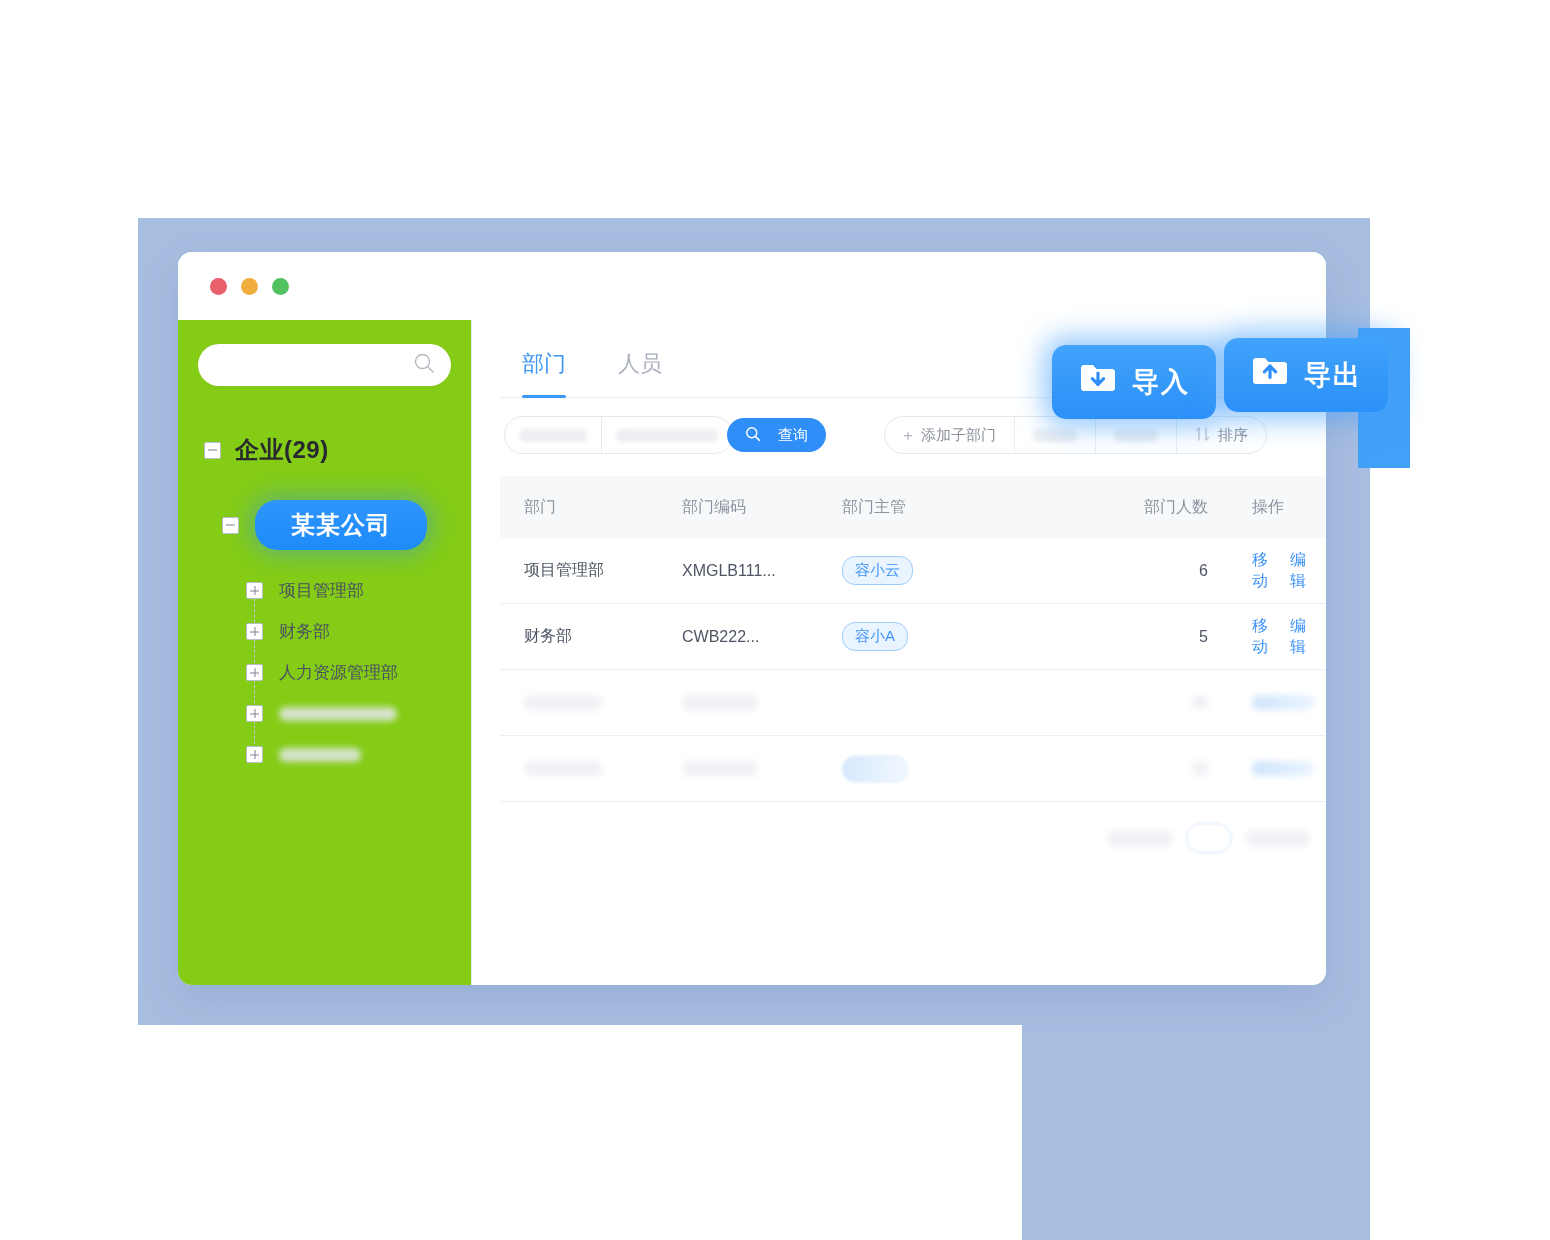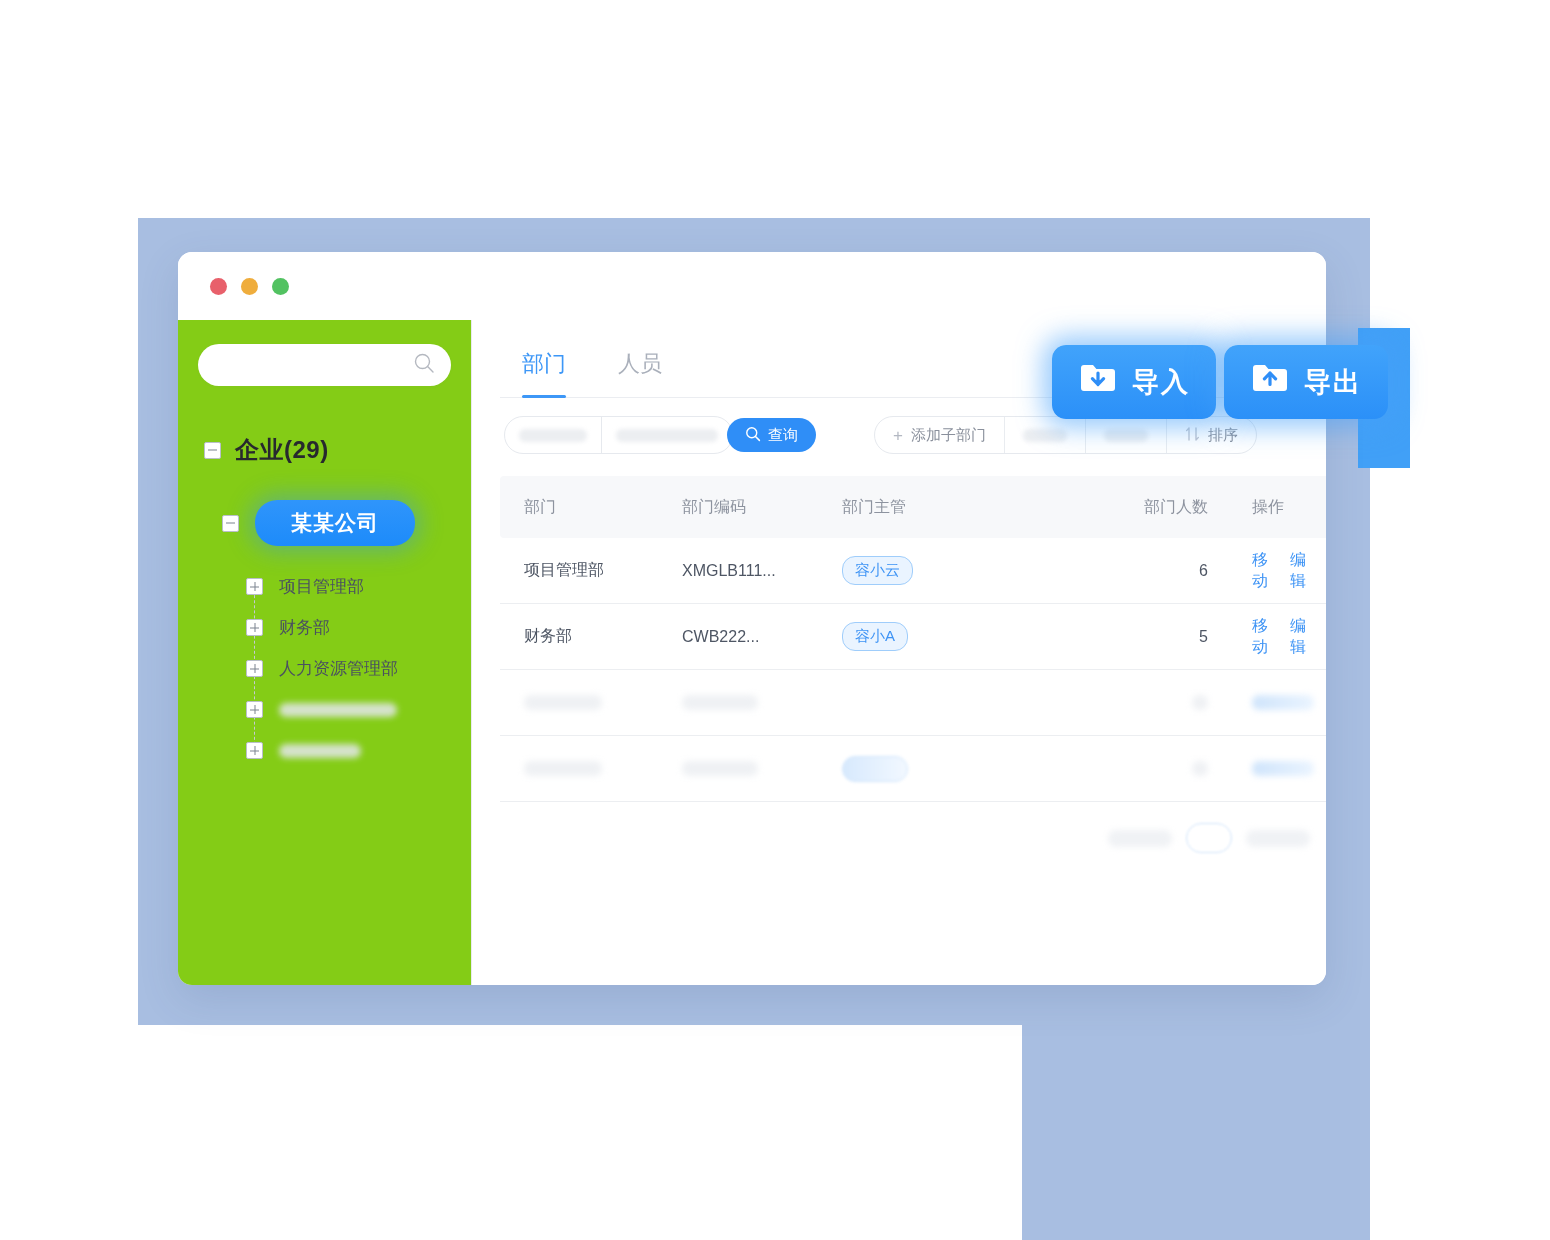--- a/index.html
+++ b/index.html
@@ -138,21 +138,21 @@
   .tree-company {
     display: flex;
     align-items: center;
     gap: 16px;
     margin-top: 34px;
     margin-left: 24px;
   }
   .company-pill {
     background: linear-gradient(180deg,#2f95fb 0%,#1d8bfa 100%);
     color: #ffffff;
-    font-size: 21px;
+    font-size: 24px;
     font-weight: bold;
     border-radius: 22px;
     padding: 9px 36px;
     letter-spacing: 1px;
     box-shadow: 0 0 22px 6px rgba(50,150,250,0.38);
   }
 
   .tree-children {
     margin-top: 20px;
     margin-left: 48px;
@@ -235,21 +235,21 @@
     height: 100%;
     display: flex;
     align-items: center;
     padding: 0 14px;
   }
   .search-seg + .search-seg { border-left: 1px solid #e6e9ee; }
   .seg-ph { height: 13px; border-radius: 6px; background: #eceef1; filter: blur(2.2px); }
   .query-btn {
     display: flex;
     align-items: center;
-    gap: 7px;
+    gap: 17px;
     background: #2f8ef7;
     color: #ffffff;
     height: 34px;
     border-radius: 17px;
     padding: 0 18px;
     margin-left: -6px;
     font-size: 15px;
     cursor: pointer;
   }
 
@@ -356,21 +356,21 @@
     padding: 0 26px;
     border-radius: 14px;
     background: linear-gradient(180deg,#41a3fb 0%,#2b90f8 100%);
     color: #ffffff;
     font-size: 27px;
     font-weight: bold;
     letter-spacing: 2px;
     cursor: pointer;
   }
   .float-btn.import { left: 1052px; top: 345px; box-shadow: 0 0 26px 9px rgba(70,160,250,0.55); }
-  .float-btn.export { left: 1224px; top: 345px; box-shadow: 0 0 26px 9px rgba(70,160,250,0.55); }
+  .float-btn.export { left: 1224px; top: 338px; box-shadow: 0 0 26px 9px rgba(70,160,250,0.55); }
 </style>
 </head>
 <body>
 
 <div id="stage">
 
   <div class="bg-panel-top"></div>
   <div class="bg-panel-bottom"></div>
   <div class="bg-blue-tab"></div>
 

